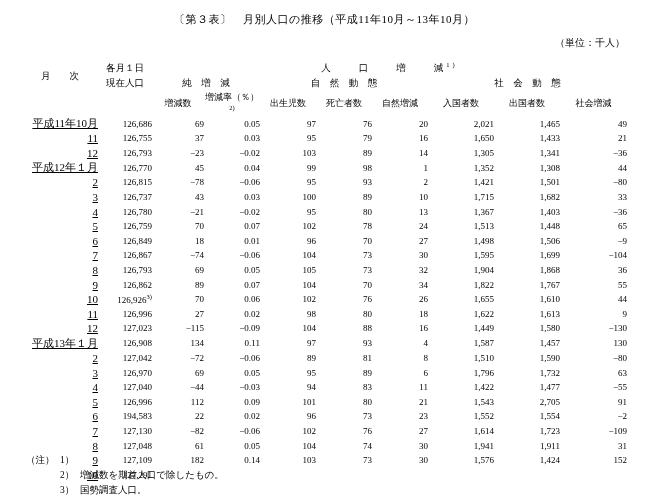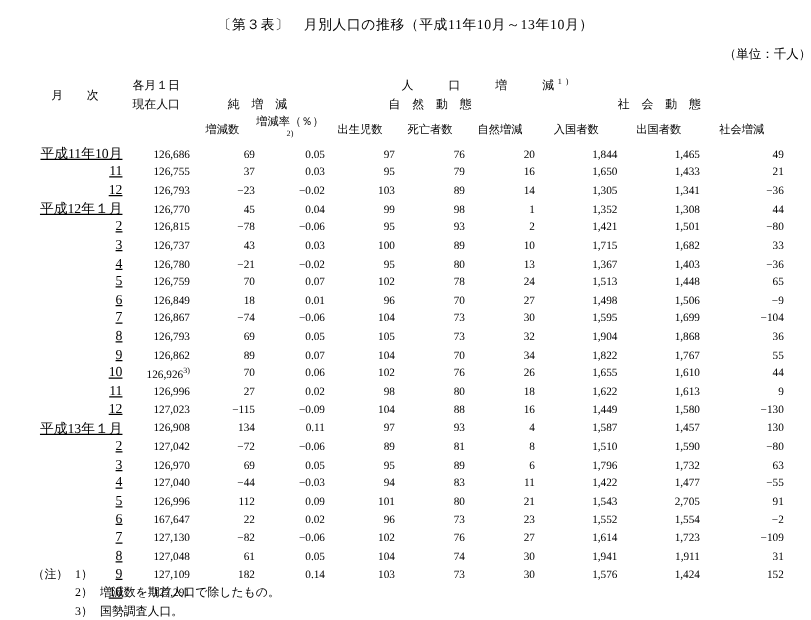--- a/index.html
+++ b/index.html
@@ -25,20 +25,21 @@
   .title {
     text-align: center;
     font-size: 11px;
     margin-top: 12px;
     letter-spacing: 0.5px;
   }
   .unit {
     text-align: right;
     font-size: 10px;
     margin-top: 9px;
+    padding-right: 24px;
   }
   table.main {
     border-collapse: collapse;
     margin: 11px auto 0 auto;
     width: 605px;
     table-layout: fixed;
     font-size: 9px;
   }
   table.main th, table.main td {
     border: 0;
@@ -154,21 +155,21 @@
     </tbody>
     <tbody id="rows-body">
         <tr>
           <td class="lbl bl br">平成11年10月</td>
           <td class="num br">126,686</td>
           <td class="num br">69</td>
           <td class="num br">0.05</td>
           <td class="num br">97</td>
           <td class="num br">76</td>
           <td class="num br">20</td>
-          <td class="num br">1,844</td>
+          <td class="num br">2,021</td>
           <td class="num br">1,465</td>
           <td class="num br">49</td>
         </tr>
         <tr>
           <td class="lbl bl br">11</td>
           <td class="num br">126,755</td>
           <td class="num br">37</td>
           <td class="num br">0.03</td>
           <td class="num br">95</td>
           <td class="num br">79</td>
@@ -388,21 +389,21 @@
           <td class="num br">0.09</td>
           <td class="num br">101</td>
           <td class="num br">80</td>
           <td class="num br">21</td>
           <td class="num br">1,543</td>
           <td class="num br">2,705</td>
           <td class="num br">91</td>
         </tr>
         <tr>
           <td class="lbl bl br">6</td>
-          <td class="num br">167,647</td>
+          <td class="num br">194,583</td>
           <td class="num br">22</td>
           <td class="num br">0.02</td>
           <td class="num br">96</td>
           <td class="num br">73</td>
           <td class="num br">23</td>
           <td class="num br">1,552</td>
           <td class="num br">1,554</td>
           <td class="num br">−2</td>
         </tr>
         <tr>

